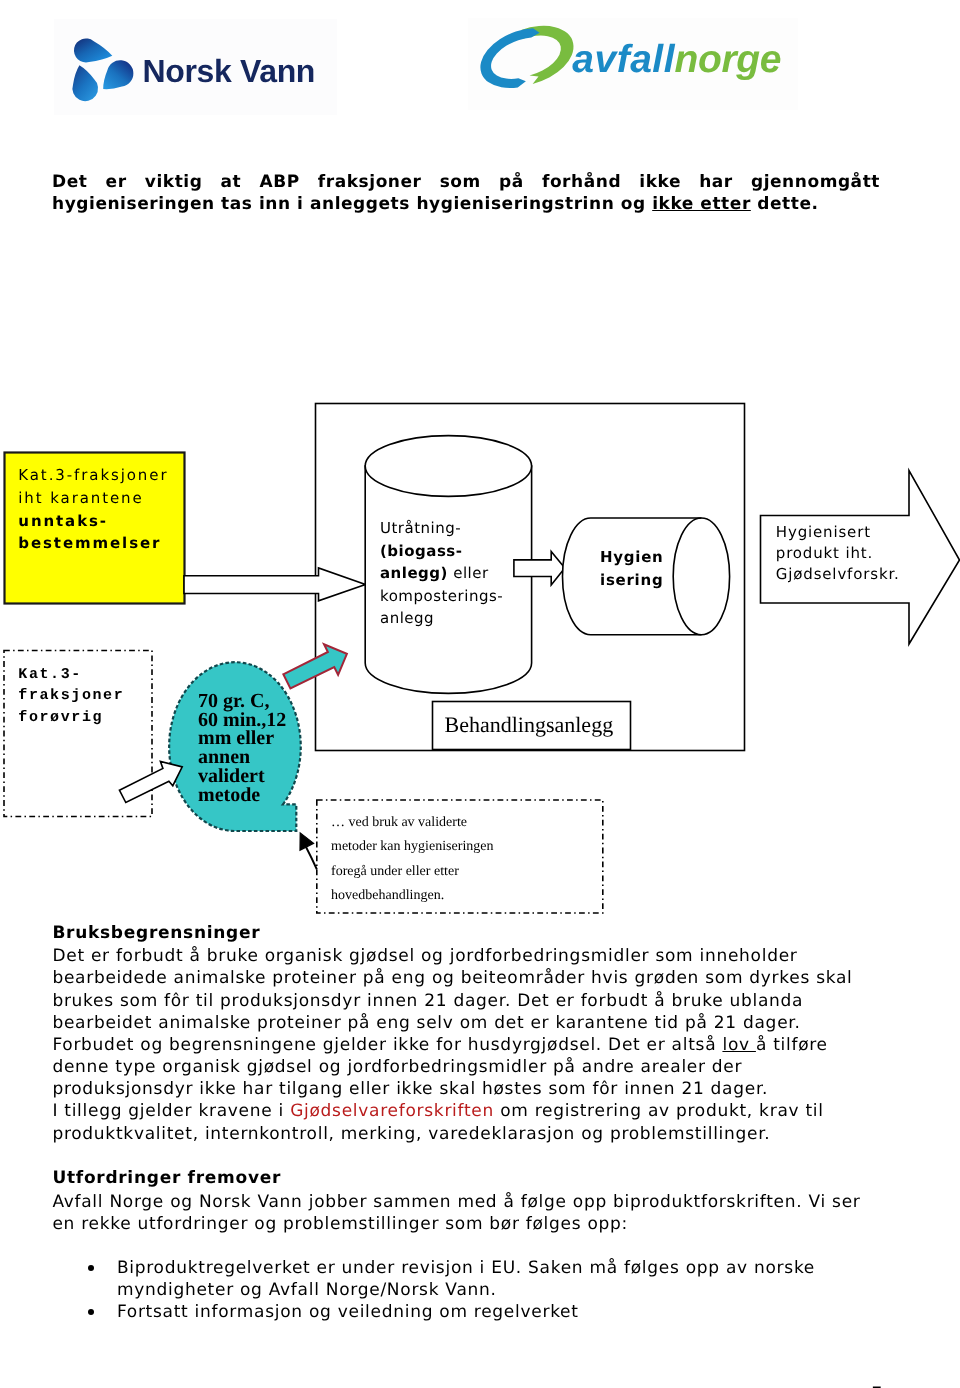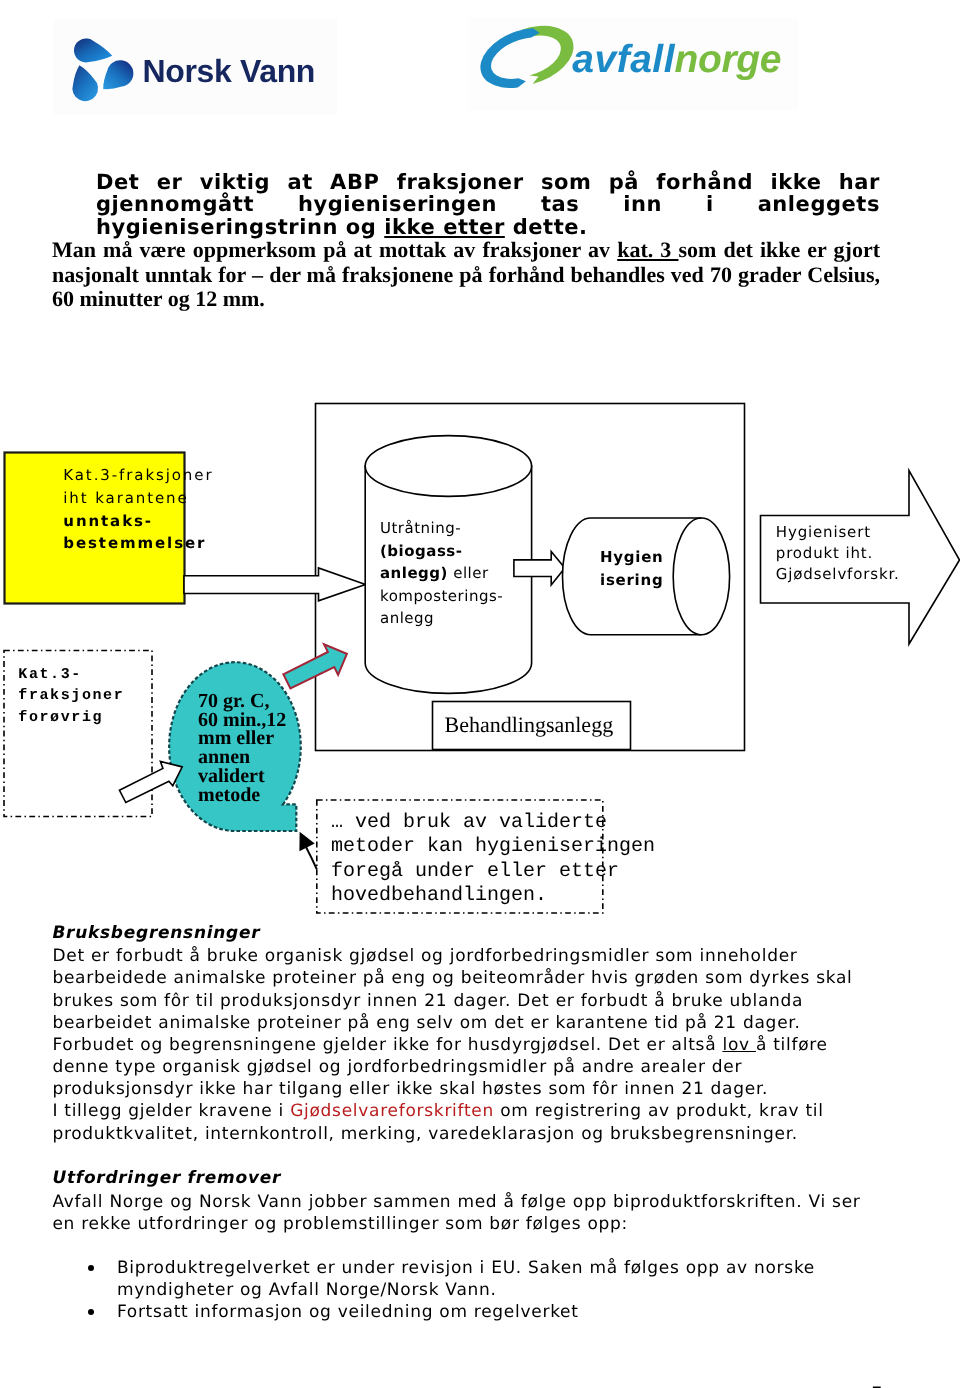--- a/index.html
+++ b/index.html
@@ -10,44 +10,44 @@
   .abs{position:absolute;}
 
   
   #nv-plate{left:54px;top:3px;width:283px;height:96px;background:#fcfcfd;}
   #an-plate{left:468px;top:2px;width:330px;height:92px;background:#fdfdfd;}
   #logo-norskvann{left:57px;top:11px;width:272px;height:86px;}
   #logo-avfallnorge{left:470px;top:13px;width:330px;height:78px;}
 
   
   #intro{left:52px;top:155px;width:828px;}
-  .p-sans{font-family:"DejaVu Sans",sans-serif;font-size:21px;font-weight:bold;
-          line-height:22.4px;text-align:justify;letter-spacing:0.55px;margin-left:44px;}
+  .p-sans{font-family:"DejaVu Sans",sans-serif;font-size:17px;font-weight:bold;
+          line-height:22.4px;text-align:justify;letter-spacing:0.55px;}
   .p-serif{font-family:"Liberation Serif","DejaVu Serif",serif;font-size:22px;font-weight:bold;
            line-height:24.6px;text-align:justify;}
   .u{text-decoration:underline;text-align:center;}
 
   
   #diagram{left:0;top:380px;width:960px;height:560px;}
   #diagram > svg{position:absolute;left:0;top:0;}
   svg{display:block;overflow:visible;}
   .dg-txt{font-family:"DejaVu Sans",sans-serif;font-size:15px;line-height:22.8px;letter-spacing:0.5px;white-space:nowrap;}
   #yb-text{letter-spacing:1.9px;line-height:22.8px;}
   #cyl-text{letter-spacing:0.5px;line-height:22.5px;}
   #hyg-text{letter-spacing:0.74px;line-height:22.6px;}
   #hp-text{letter-spacing:0.84px;line-height:20.8px;}
   #k3f-text{letter-spacing:1.6px;line-height:21.6px;font-family:Liberation Mono, monospace;}
   #behandlingsanlegg-label{font-family:"Liberation Serif","DejaVu Serif",serif;font-size:22px;white-space:nowrap;}
   #callout-text{font-family:"Liberation Serif","DejaVu Serif",serif;font-size:20px;font-weight:bold;line-height:18.7px;white-space:nowrap;}
-  #note-text{font-family:Liberation Mono, monospace;font-size:20px;line-height:24.6px;white-space:nowrap;}
+  #note-text{font-family:Liberation Serif, serif;font-size:14px;line-height:24.6px;white-space:nowrap;}
 
   
   .body-txt{font-family:"DejaVu Sans",sans-serif;font-size:17px;line-height:22.15px;
             letter-spacing:0.72px;}
-  .hd{font-weight:bold;margin-bottom:1.6px;font-style:italic;}
+  .hd{font-weight:bold;margin-bottom:1.6px;}
   .link{color:#b91c1c;text-decoration:none;}
 
   #bruks{left:52.4px;top:905.5px;width:832px;}
   #utf{left:52.4px;top:1151px;width:832px;}
   #bullets{left:52.4px;top:1240.6px;width:832px;}
   ul.bl{margin:0;padding:0 0 0 64.5px;list-style:none;}
   ul.bl li{position:relative;margin:0 0 0 0;}
   ul.bl li::before{content:"";position:absolute;left:-29px;top:8px;width:6px;height:6px;border-radius:50%;background:#000;}
   #pagenum{left:871px;top:1366px;font-family:"Liberation Serif","DejaVu Serif",serif;
            font-size:23.5px;}
@@ -96,23 +96,20 @@
       </g>
       <text x="102.3" y="43" font-family="'Liberation Sans',sans-serif" font-size="39" font-weight="bold" font-style="italic" fill="#1b8ac6" letter-spacing="0.5">avfall</text>
       <text x="204.6" y="43" font-family="'Liberation Sans',sans-serif" font-size="39" font-weight="bold" font-style="italic" fill="#79bc3f" letter-spacing="-0.4">norge</text>
     </svg>
   </div>
 
   <div class="abs" id="intro">
     <div class="p-sans">
       <span>Det er viktig at ABP fraksjoner som på forhånd ikke har gjennomgått hygieniseringen tas inn i anleggets hygieniseringstrinn og </span><span class="u">ikke etter</span><span> dette.</span>
     </div>
-    <div class="p-serif">
-      <span>Man må være oppmerksom på at mottak av fraksjoner av </span><span class="u">kat. 3 </span><span>som det ikke er gjort nasjonalt unntak for – der må fraksjonene på forhånd behandles ved 70 grader Celsius, 60 minutter og 12 mm.</span>
-    </div>
   </div>
 
   <div class="abs" id="diagram">
    <svg width="960" height="560" viewBox="0 0 960 560">
 
      <rect x="315.5" y="7.5" width="429" height="347" fill="none" stroke="#000" stroke-width="1.6"></rect>
 
      <rect x="4.5" y="56.5" width="180" height="151" fill="#ffff00" stroke="#1a1a1a" stroke-width="2.2"></rect>
 
      <path d="M184 179.8 L318.5 179.8 L318.5 172 L365.5 188.5 L318.5 204.8 L318.5 197.5 L184 197.5 Z" fill="#fff" stroke="#000" stroke-width="1.6"></path>
@@ -141,21 +138,21 @@
 
      <path d="M119.4 394.2 L162.9 372.4 L160.4 365.4 L182.2 370.9 L172.8 389.7 L168.9 385.2 L125.8 406.5 Z" fill="#fff" stroke="#000" stroke-width="1.6"></path>
 
      <path d="M283.3 278.3 L327.9 256.0 L324.0 248.3 L346.9 257.9 L338.1 278.8 L334.2 271.0 L290.4 292.5 Z" fill="#36c6c6" stroke="#a32638" stroke-width="2"></path>
 
      <rect x="316.8" y="404" width="286" height="113" fill="none" stroke="#000" stroke-width="1.6" stroke-dasharray="5.8 3.3 1.5 3.3"></rect>
      <path d="M306.0 451.0 Q311.5 461.5 316.9 473.5" fill="none" stroke="#000" stroke-width="1.9"></path>
      <path d="M300.2 436.9 L313.6 447.3 L300.0 454.3 Z" fill="#000" stroke="#000" stroke-width="1.2"></path>
    </svg>
 
-   <div class="abs dg-txt" id="yb-text" style="left:18.3px;top:68px;margin-left:45px;">
+   <div class="abs dg-txt" id="yb-text" style="left:18.3px;top:68px;">
      <div>Kat.3-fraksjoner</div>
      <div>iht karantene</div>
      <div style="font-weight:bold">unntaks-</div>
      <div style="font-weight:bold">bestemmelser</div>
    </div>
 
    <div class="abs dg-txt" id="cyl-text" style="left:380px;top:113.2px;margin-top:8px;">
      <div>Utråtning-</div>
      <div style="font-weight:bold">(biogass-</div>
      <div><b>anlegg)</b><span> eller</span></div>
@@ -198,21 +195,21 @@
      <div>hovedbehandlingen.</div>
    </div>
   </div>
 
   <div class="abs body-txt" id="bruks">
     <div class="hd">Bruksbegrensninger</div>
     <div>
       <span>Det er forbudt å bruke organisk gjødsel og jordforbedringsmidler som inneholder bearbeidede animalske proteiner på eng og beiteområder hvis grøden som dyrkes skal brukes som fôr til produksjonsdyr innen 21 dager. Det er forbudt å bruke ublanda bearbeidet animalske proteiner på eng selv om det er karantene tid på 21 dager. Forbudet og begrensningene gjelder ikke for husdyrgjødsel. Det er altså </span><span class="u">lov </span><span>å tilføre denne type organisk gjødsel og jordforbedringsmidler på andre arealer der produksjonsdyr ikke har tilgang eller ikke skal høstes som fôr innen 21 dager.</span>
     </div>
     <div>
-      <span>I tillegg gjelder kravene i </span><span class="link">Gjødselvareforskriften</span><span> om registrering av produkt, krav til produktkvalitet, internkontroll, merking, varedeklarasjon og bruksbegrensninger.</span>
+      <span>I tillegg gjelder kravene i </span><span class="link">Gjødselvareforskriften</span><span> om registrering av produkt, krav til produktkvalitet, internkontroll, merking, varedeklarasjon og problemstillinger.</span>
     </div>
   </div>
 
   <div class="abs body-txt" id="bullets">
     <ul class="bl">
       <li>Biproduktregelverket er under revisjon i EU. Saken må følges opp av norske myndigheter og Avfall Norge/Norsk Vann.</li>
       <li>Fortsatt informasjon og veiledning om regelverket</li>
     </ul>
   </div>
 

